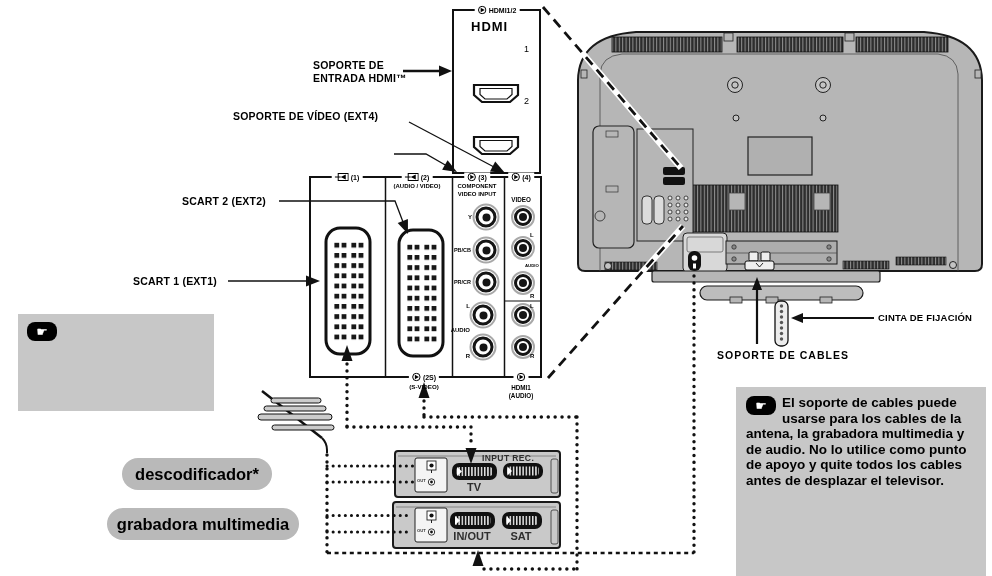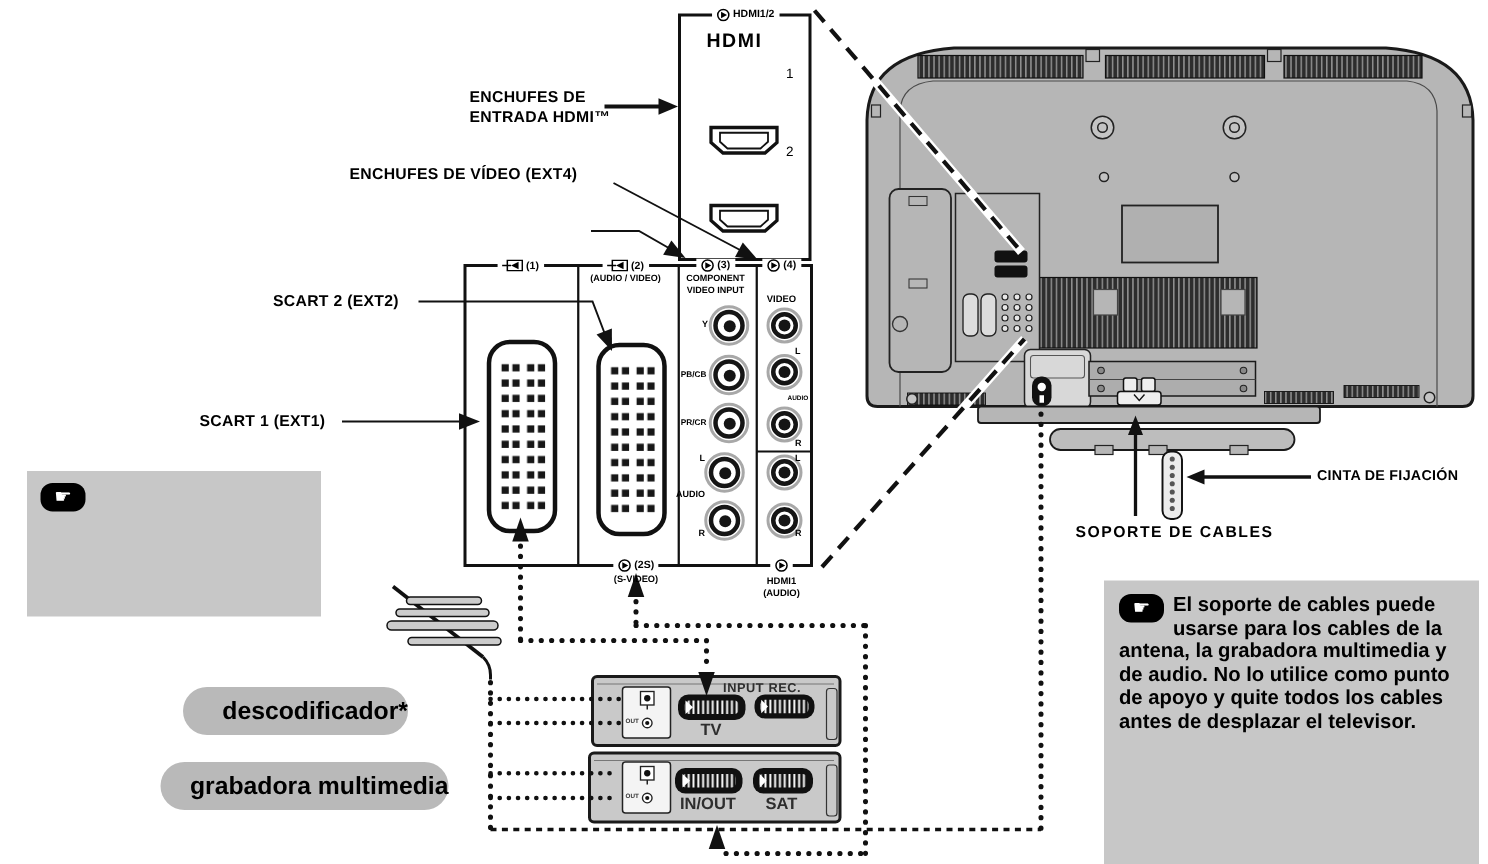--- a/index.html
+++ b/index.html
@@ -33,21 +33,21 @@
   .badge{font-size:8.5px;letter-spacing:.4px}
   .socklabel{font-size:11px;transform:translateX(-50%)}
   .outlbl{font-size:4.2px;color:#333}
   
   .note{position:absolute;background:#c7c7c7;font-weight:700;line-height:1.15}
   .hand{float:left;width:30px;height:19px;background:#000;border-radius:8px;color:#fff;font-size:13px;
         line-height:19px;text-align:center;margin:1px 6px 2px 0;font-family:"DejaVu Sans",sans-serif}
   #note-left{left:18px;top:314px;width:196px;height:97px;padding:7px 9px;font-size:14.5px}
   #note-right{left:736px;top:387px;width:250px;height:189px;padding:8px 10px;font-size:13.5px}
   .pill{position:absolute;background:#b9b9b9;border-radius:17px;display:flex;align-items:center;
-        justify-content:flex-end;font-weight:700;font-size:16.5px;white-space:nowrap}
+        justify-content:center;font-weight:700;font-size:16.5px;white-space:nowrap}
   #pill-decoder{left:122px;top:458px;width:150px;height:32px}
   #pill-recorder{left:107px;top:508px;width:192px;height:32px}
 </style>
 </head>
 <body>
 
 <div class="canvas">
 
   <svg class="art" width="992" height="576" viewBox="0 0 992 576">
     <defs>
@@ -306,22 +306,22 @@
     <svg width="9" height="9" viewBox="0 0 9 9">
       <circle cx="4.5" cy="4.5" r="3.7" fill="none" stroke="#000"></circle>
         <polygon points="3,2.3 7,4.5 3,6.7"></polygon>
     </svg>
     <span>HDMI1/2</span>
   </div>
   <div class="hdmi-logo" style="left:471px;top:19px">HDMI</div>
   <div class="portnum" style="left:524px;top:44px">1</div>
   <div class="portnum" style="left:524px;top:96px">2</div>
 
-  <div class="callout wrap2" style="left:313px;top:59px;width:96px">ENCHUFES DE ENTRADA HDMI™</div>
-  <div class="callout" style="left:233px;top:110px">ENCHUFES DE VÍDEO (EXT4)</div>
+  <div class="callout wrap2" style="left:313px;top:59px;width:96px">SOPORTE DE ENTRADA HDMI™</div>
+  <div class="callout" style="left:233px;top:110px">SOPORTE DE VÍDEO (EXT4)</div>
   <div class="callout" style="left:182px;top:195px">SCART 2 (EXT2)</div>
   <div class="callout" style="left:133px;top:275px">SCART 1 (EXT1)</div>
 
   <div class="callout" style="left:878px;top:312px;font-size:9.5px">CINTA DE FIJACIÓN</div>
   <div class="callout" style="left:717px;top:349px;letter-spacing:1px">SOPORTE DE CABLES</div>
 
   <div class="chip" style="left:347px;top:177px">
     <svg width="14" height="8" viewBox="0 0 14 8">
       <rect x="3.5" y="0.5" width="10" height="7" fill="none" stroke="#000"></rect>
       <polygon points="11,1.5 6,4 11,6.5"></polygon>

